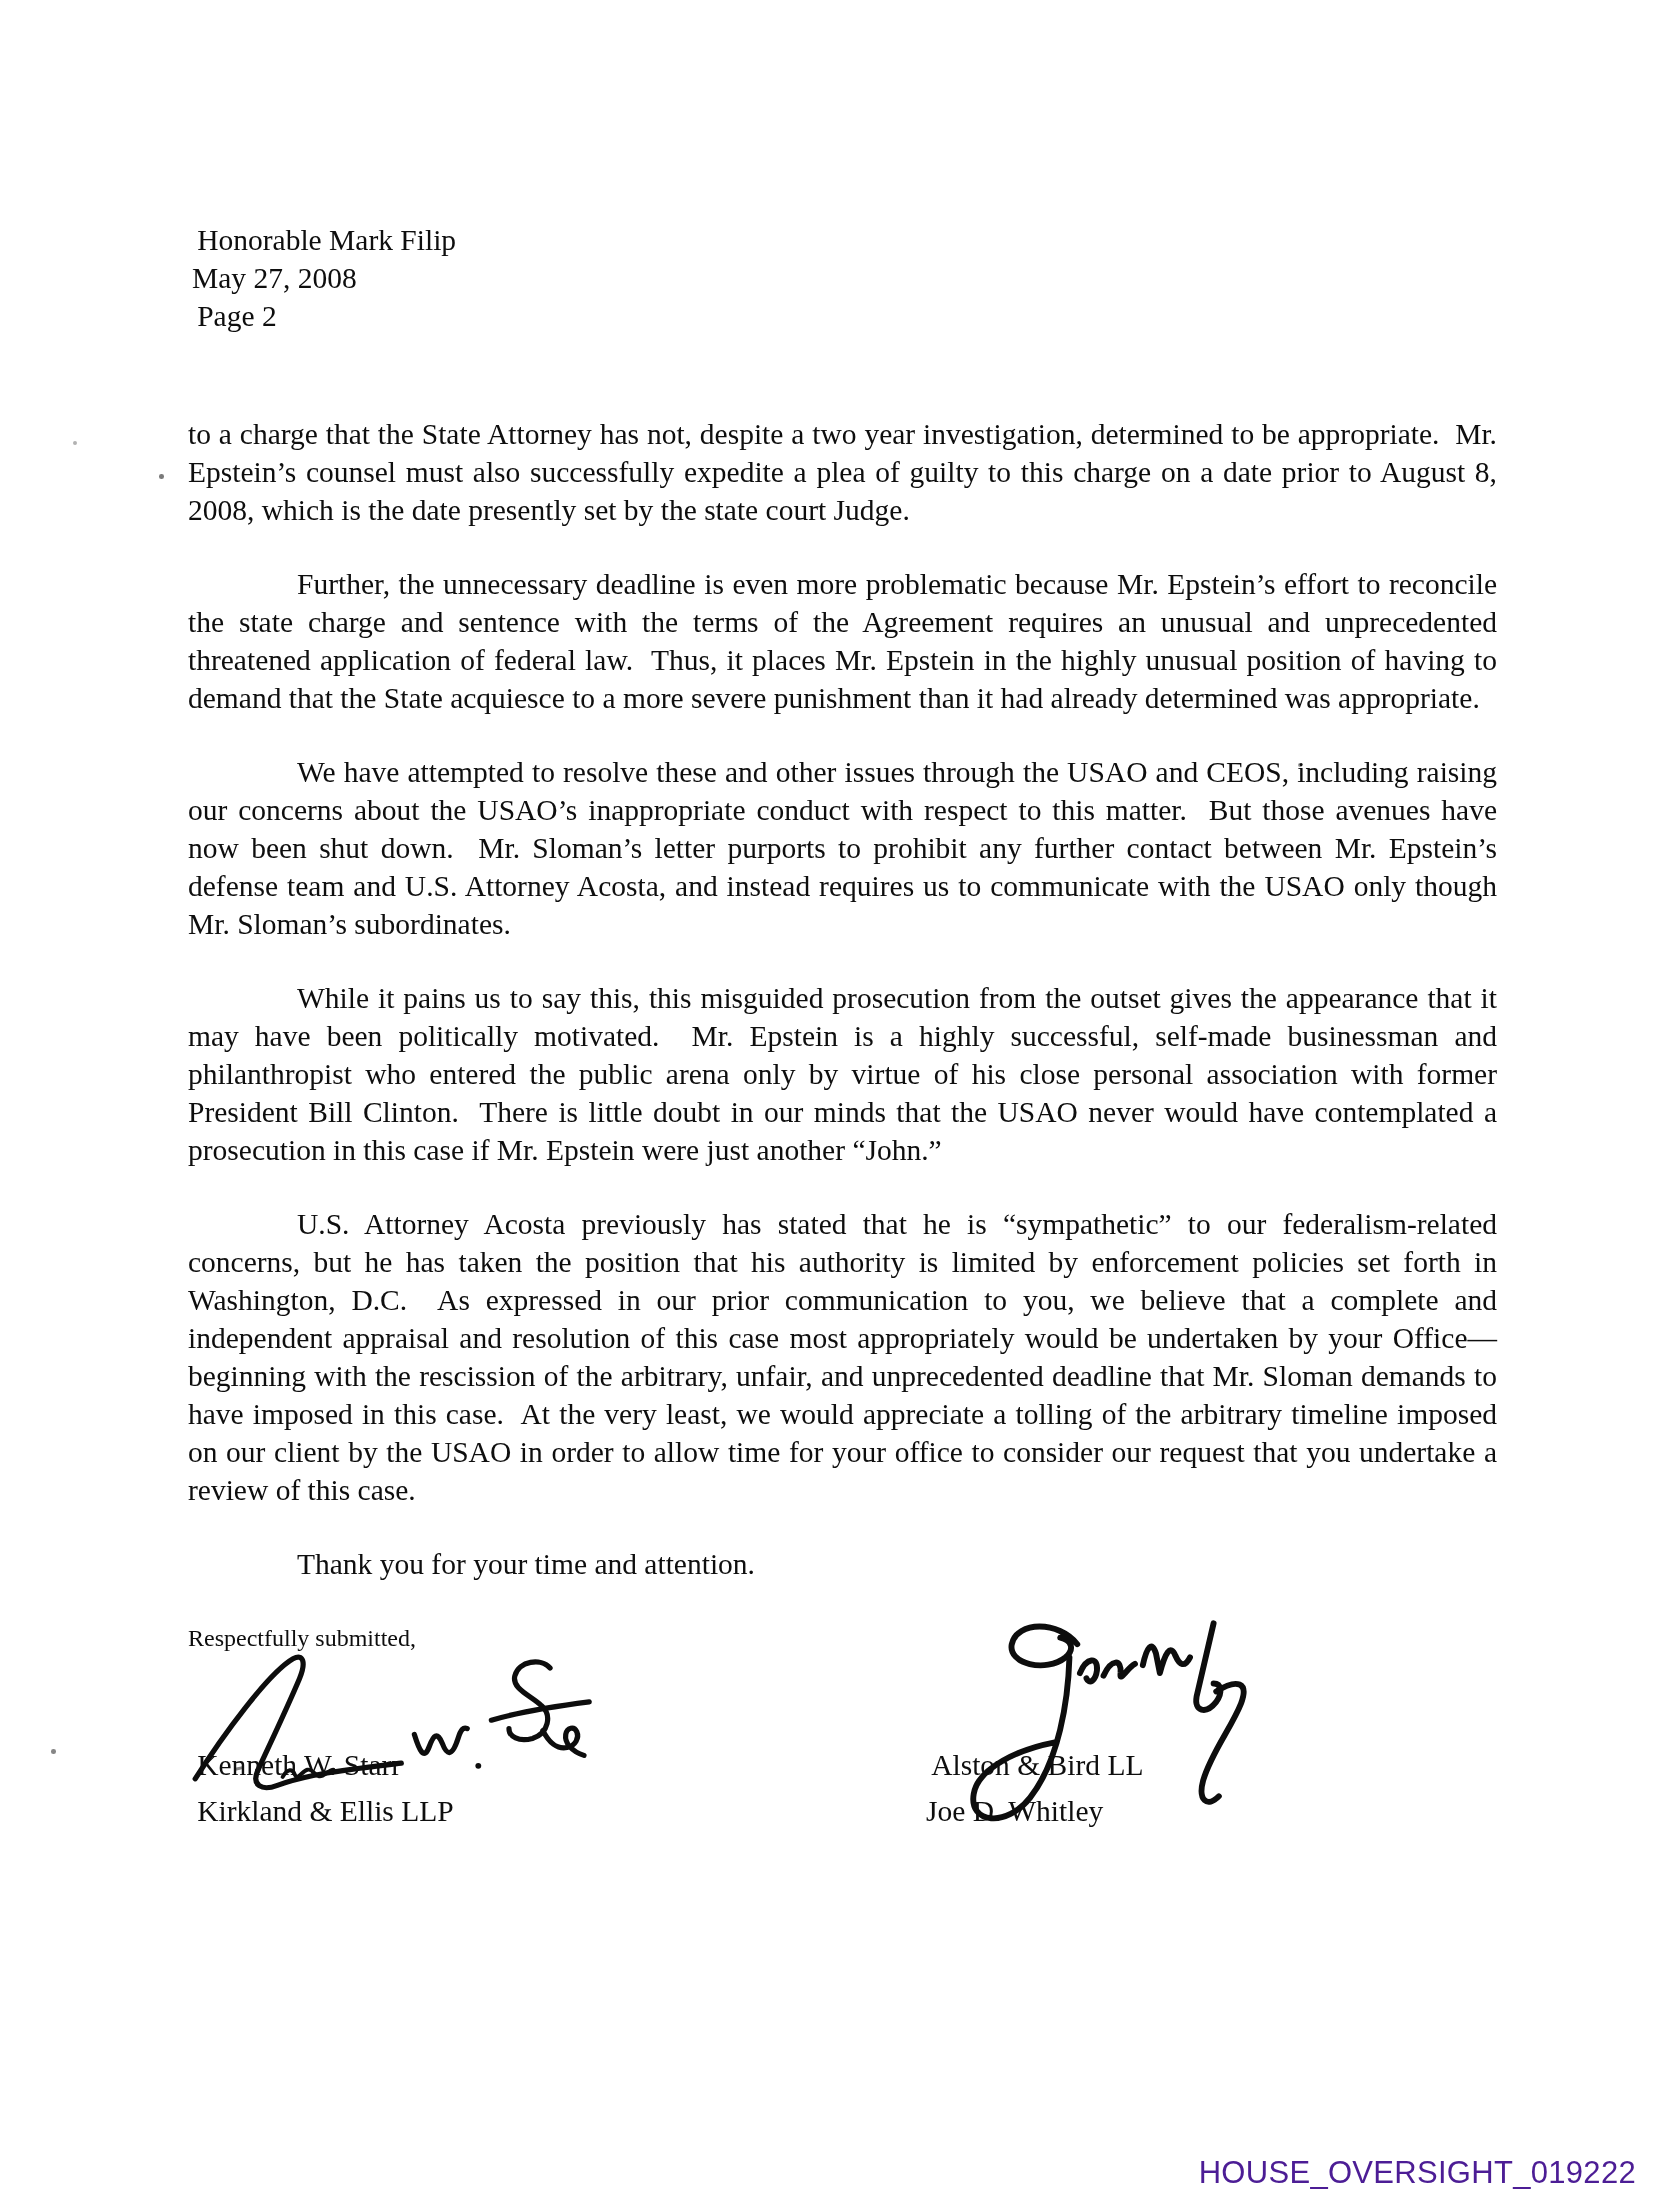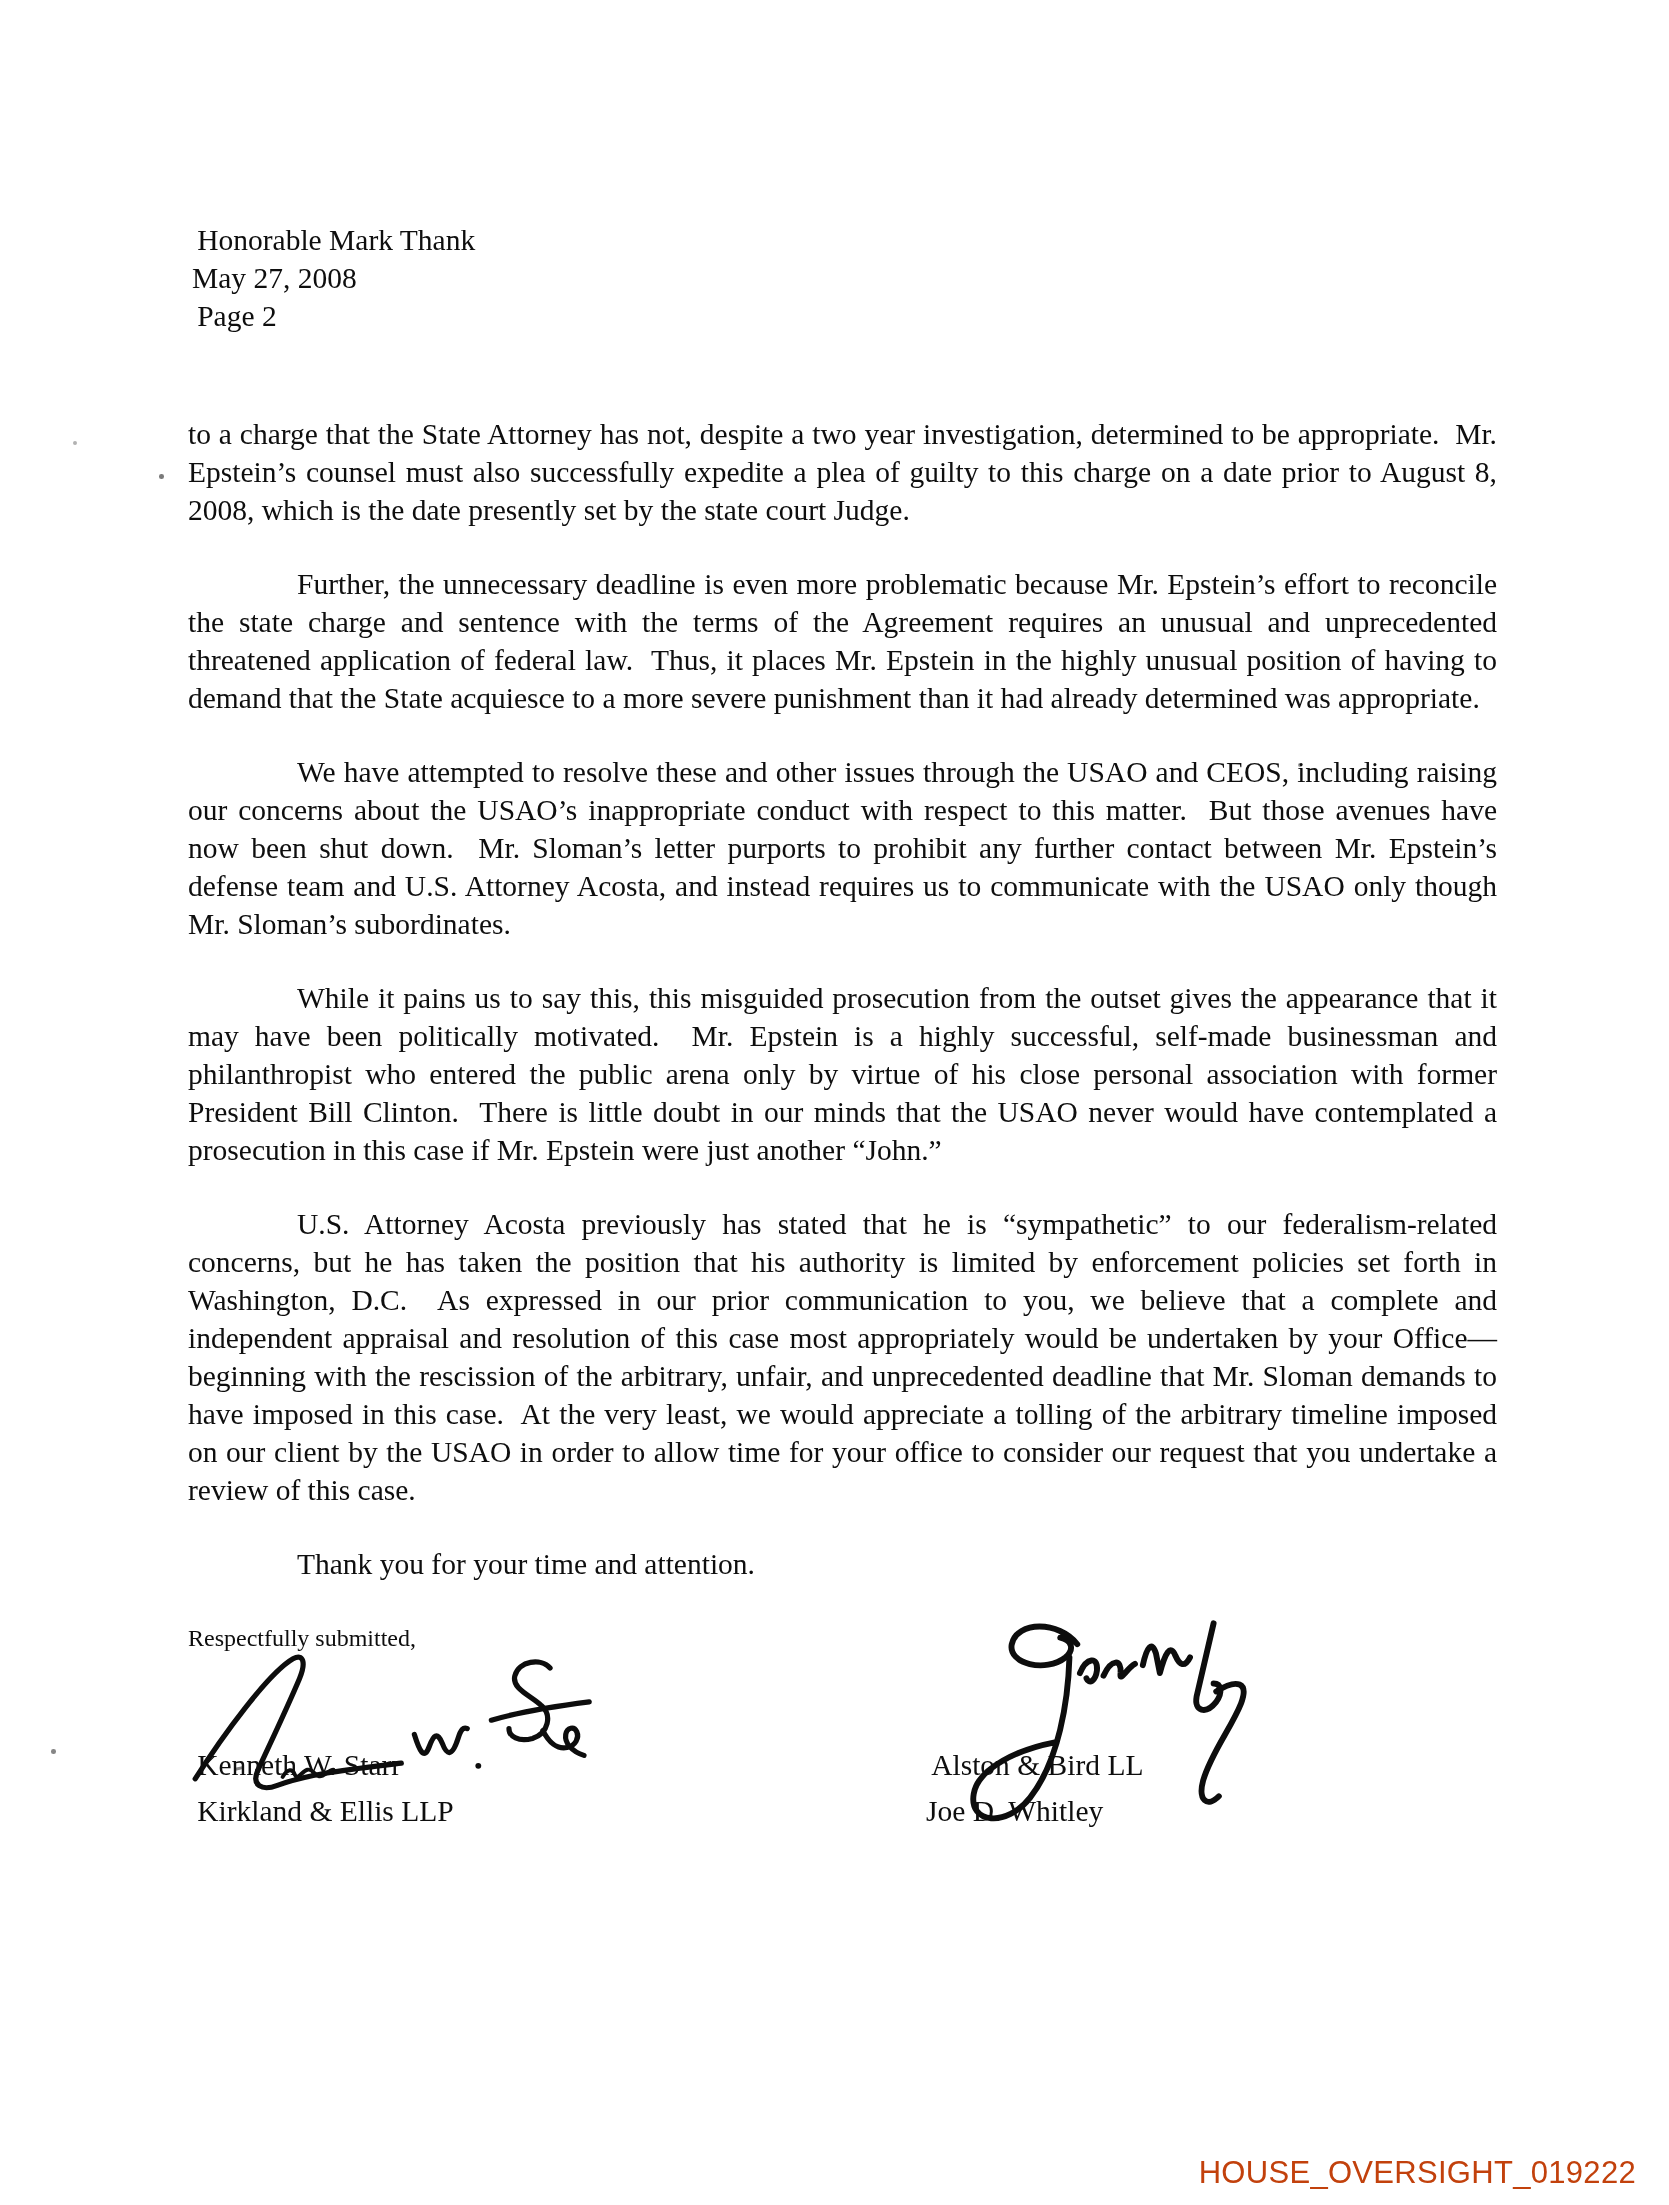--- a/index.html
+++ b/index.html
@@ -58,21 +58,21 @@
   .sig-block.left  { width: 738px; }
   .sig-block.right { flex: 1; }
   .sig-block div { white-space: pre; }
   .footer {
     position: absolute;
     right: 33px;
     bottom: 14.4px;
     font-family: "Liberation Sans", sans-serif;
     font-size: 31px;
     letter-spacing: 0.3px;
-    color: #c2410c;
+    color: #4c1d95;
   }
   .artifact {
     position: absolute;
     background: #222;
     border-radius: 50%;
   }
 </style>
 </head>
 <body>
 
@@ -80,21 +80,21 @@
 
   <div class="artifact" style="left:73px; top:441px; width:3.9px; height:3.9px; opacity:.35;"></div>
   <div class="artifact" style="left:159px; top:474px; width:4.6px; height:4.6px; opacity:.6;"></div>
   <div class="artifact" style="left:1298px; top:763px; width:3.9px; height:3.9px; opacity:.45;"></div>
   <div class="artifact" style="left:51px; top:1749px; width:4.6px; height:4.6px; opacity:.55;"></div>
   <div class="artifact" style="left:234px; top:1767px; width:9.2px; height:3.3px; border-radius:1.3px; opacity:.55; transform:rotate(-12deg);"></div>
 
   <div class="content">
 
     <div class="header">
-      <p style="margin-left:9.2px;">Honorable Mark Thank</p>
+      <p style="margin-left:9.2px;">Honorable Mark Filip</p>
       <p style="margin-left:4px;">May 27, 2008</p>
       <p style="margin-left:9.2px;">Page 2</p>
     </div>
 
     <div class="body-text">
       <p class="first">to a charge that the State Attorney has not, despite a two year investigation, determined to be appropriate.  Mr. Epstein’s counsel must also successfully expedite a plea of guilty to this charge on a date prior to August 8, 2008, which is the date presently set by the state court Judge.</p>
       <p class="indent">Further, the unnecessary deadline is even more problematic because Mr. Epstein’s effort to reconcile the state charge and sentence with the terms of the Agreement requires an unusual and unprecedented threatened application of federal law.  Thus, it places Mr. Epstein in the highly unusual position of having to demand that the State acquiesce to a more severe punishment than it had already determined was appropriate.</p>
       <p class="indent">We have attempted to resolve these and other issues through the USAO and CEOS, including raising our concerns about the USAO’s inappropriate conduct with respect to this matter.  But those avenues have now been shut down.  Mr. Sloman’s letter purports to prohibit any further contact between Mr. Epstein’s defense team and U.S. Attorney Acosta, and instead requires us to communicate with the USAO only though Mr. Sloman’s subordinates.</p>
       <p class="indent">While it pains us to say this, this misguided prosecution from the outset gives the appearance that it may have been politically motivated.  Mr. Epstein is a highly successful, self-made businessman and philanthropist who entered the public arena only by virtue of his close personal association with former President Bill Clinton.  There is little doubt in our minds that the USAO never would have contemplated a prosecution in this case if Mr. Epstein were just another “John.”</p>
       <p class="indent">U.S. Attorney Acosta previously has stated that he is “sympathetic” to our federalism-related concerns, but he has taken the position that his authority is limited by enforcement policies set forth in Washington, D.C.  As expressed in our prior communication to you, we believe that a complete and independent appraisal and resolution of this case most appropriately would be undertaken by your Office—beginning with the rescission of the arbitrary, unfair, and unprecedented deadline that Mr. Sloman demands to have imposed in this case.  At the very least, we would appreciate a tolling of the arbitrary timeline imposed on our client by the USAO in order to allow time for your office to consider our request that you undertake a review of this case.</p>

